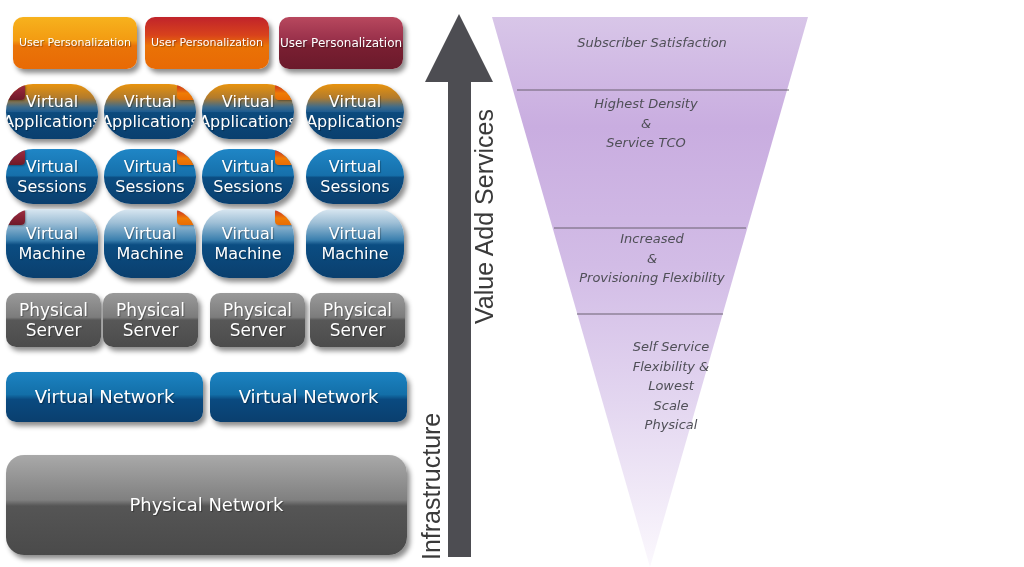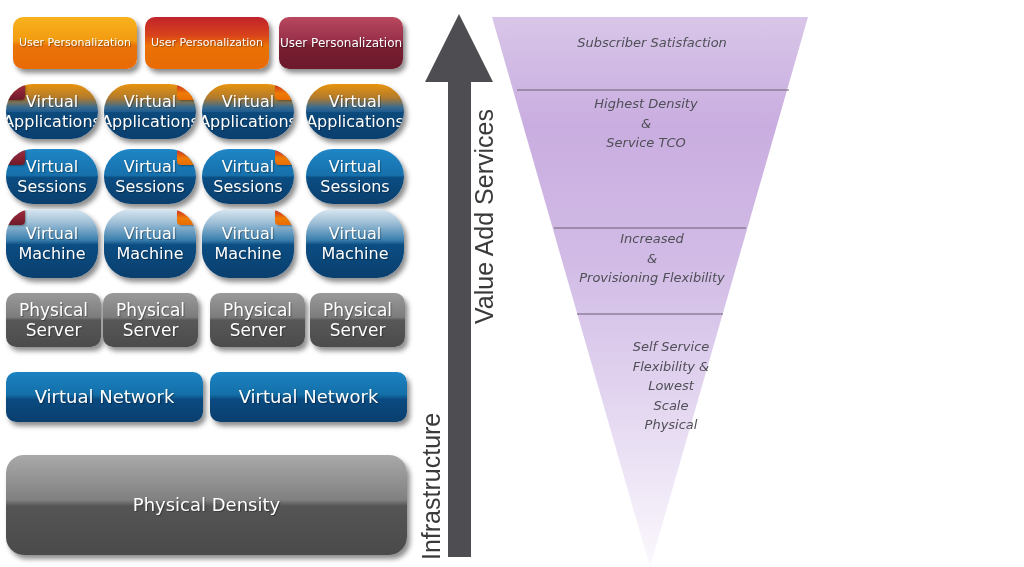--- a/index.html
+++ b/index.html
@@ -170,21 +170,21 @@
 <div>
   <div class="box vn" style="left:6px; width:197px;">
       <span>Virtual Network</span>
     </div>
   <div class="box vn" style="left:210px; width:197px;">
       <span>Virtual Network</span>
     </div>
 </div>
 
 <div class="box pn">
-    <span>Physical Density</span>
+    <span>Physical Network</span>
   </div>
 
 <div class="arrow-head"></div>
 <div class="arrow-shaft"></div>
 <div class="vlabel value">Value Add Services</div>
 <div class="vlabel infra">Infrastructure</div>
 
 <svg class="tri-wrap" width="1024" height="567">
   <defs>
     <linearGradient id="fg" x1="0" y1="0" x2="0" y2="1">

